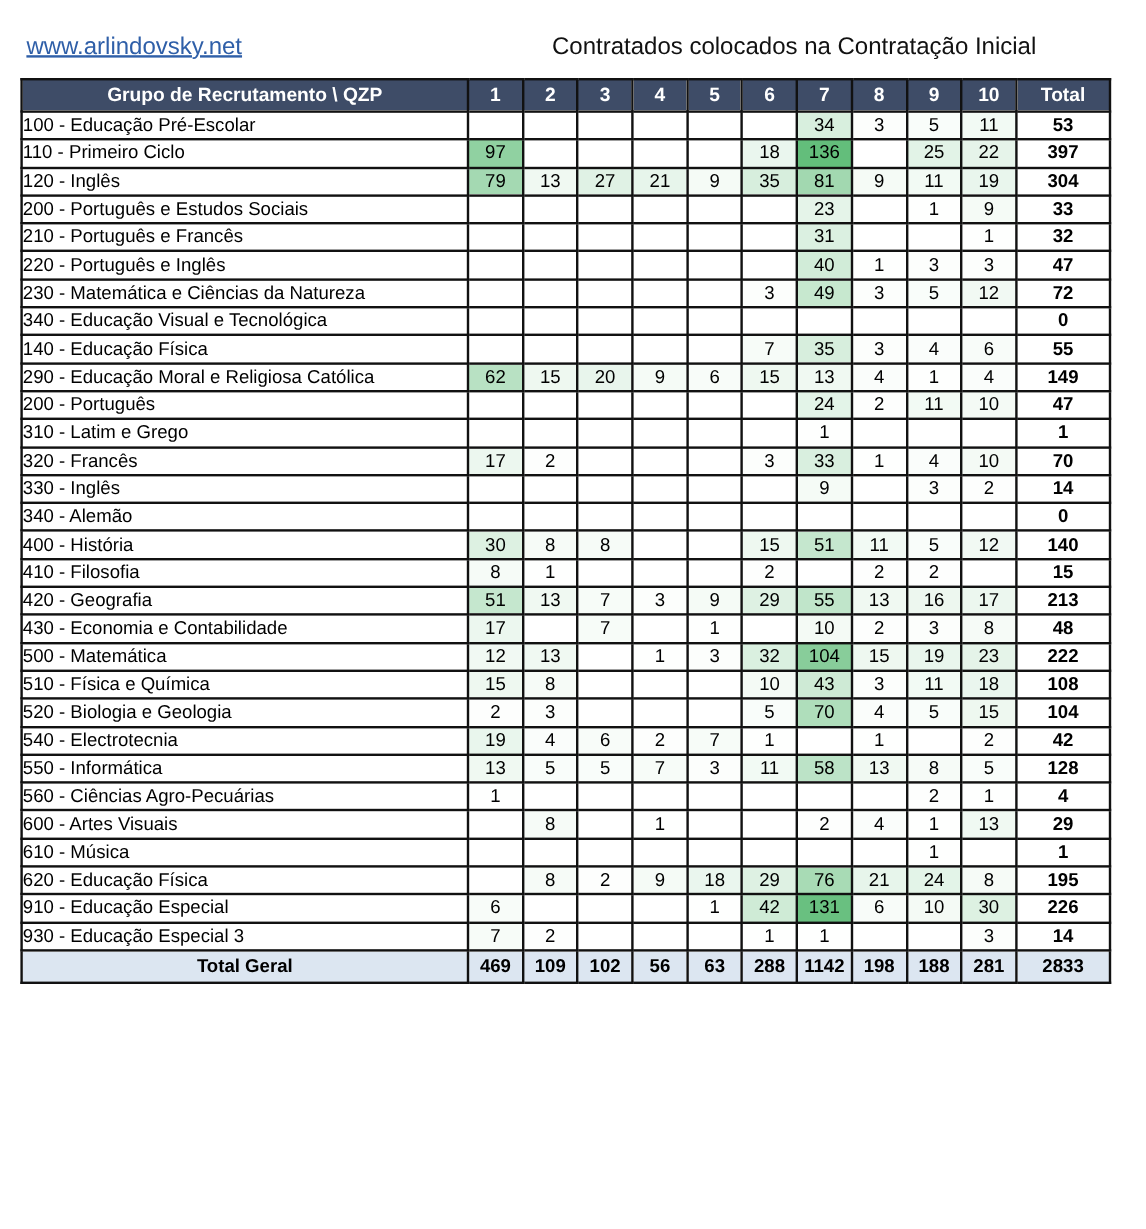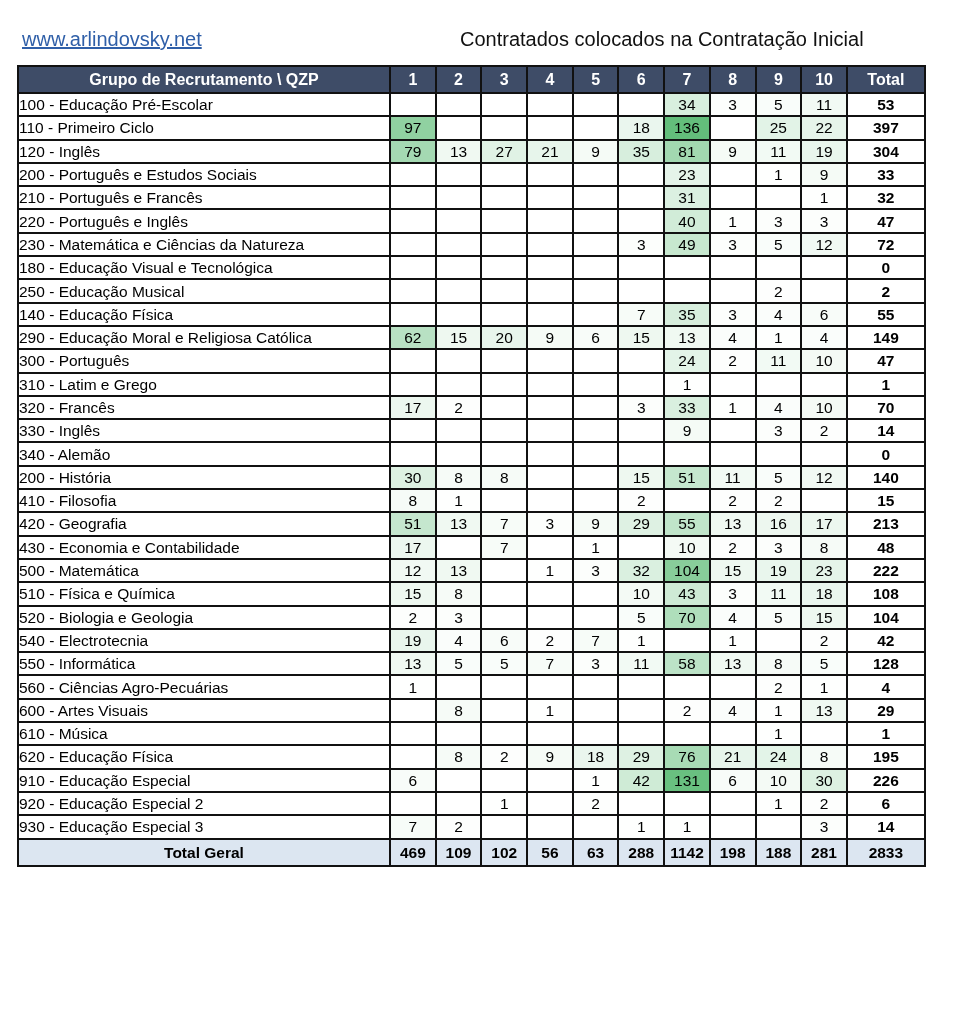--- a/index.html
+++ b/index.html
@@ -147,46 +147,32 @@
         <td class="num" style="background: rgb(255, 255, 255);"></td>
         <td class="num" style="background: rgb(255, 255, 255);"></td>
         <td class="num" style="background: rgb(252, 254, 252);">3</td>
         <td class="num" style="background: rgb(199, 232, 207);">49</td>
         <td class="num" style="background: rgb(252, 254, 252);">3</td>
         <td class="num" style="background: rgb(249, 253, 250);">5</td>
         <td class="num" style="background: rgb(241, 249, 243);">12</td>
         <td class="total">72</td>
       </tr>
       <tr>
-        <td class="label">180 - Educação Visual e Tecnológica</td>
+        <td class="label">340 - Educação Visual e Tecnológica</td>
         <td class="num" style="background: rgb(255, 255, 255);"></td>
         <td class="num" style="background: rgb(255, 255, 255);"></td>
         <td class="num" style="background: rgb(255, 255, 255);"></td>
         <td class="num" style="background: rgb(255, 255, 255);"></td>
         <td class="num" style="background: rgb(255, 255, 255);"></td>
         <td class="num" style="background: rgb(255, 255, 255);"></td>
         <td class="num" style="background: rgb(255, 255, 255);"></td>
         <td class="num" style="background: rgb(255, 255, 255);"></td>
         <td class="num" style="background: rgb(255, 255, 255);"></td>
         <td class="num" style="background: rgb(255, 255, 255);"></td>
         <td class="total">0</td>
-      </tr>
-      <tr>
-        <td class="label">250 - Educação Musical</td>
-        <td class="num" style="background: rgb(255, 255, 255);"></td>
-        <td class="num" style="background: rgb(255, 255, 255);"></td>
-        <td class="num" style="background: rgb(255, 255, 255);"></td>
-        <td class="num" style="background: rgb(255, 255, 255);"></td>
-        <td class="num" style="background: rgb(255, 255, 255);"></td>
-        <td class="num" style="background: rgb(255, 255, 255);"></td>
-        <td class="num" style="background: rgb(255, 255, 255);"></td>
-        <td class="num" style="background: rgb(255, 255, 255);"></td>
-        <td class="num" style="background: rgb(253, 254, 253);">2</td>
-        <td class="num" style="background: rgb(255, 255, 255);"></td>
-        <td class="total">2</td>
       </tr>
       <tr>
         <td class="label">140 - Educação Física</td>
         <td class="num" style="background: rgb(255, 255, 255);"></td>
         <td class="num" style="background: rgb(255, 255, 255);"></td>
         <td class="num" style="background: rgb(255, 255, 255);"></td>
         <td class="num" style="background: rgb(255, 255, 255);"></td>
         <td class="num" style="background: rgb(255, 255, 255);"></td>
         <td class="num" style="background: rgb(247, 252, 248);">7</td>
         <td class="num" style="background: rgb(215, 238, 221);">35</td>
@@ -203,21 +189,21 @@
         <td class="num" style="background: rgb(245, 251, 246);">9</td>
         <td class="num" style="background: rgb(248, 252, 249);">6</td>
         <td class="num" style="background: rgb(238, 248, 240);">15</td>
         <td class="num" style="background: rgb(240, 249, 242);">13</td>
         <td class="num" style="background: rgb(250, 253, 251);">4</td>
         <td class="num" style="background: rgb(254, 255, 254);">1</td>
         <td class="num" style="background: rgb(250, 253, 251);">4</td>
         <td class="total">149</td>
       </tr>
       <tr>
-        <td class="label">300 - Português</td>
+        <td class="label">200 - Português</td>
         <td class="num" style="background: rgb(255, 255, 255);"></td>
         <td class="num" style="background: rgb(255, 255, 255);"></td>
         <td class="num" style="background: rgb(255, 255, 255);"></td>
         <td class="num" style="background: rgb(255, 255, 255);"></td>
         <td class="num" style="background: rgb(255, 255, 255);"></td>
         <td class="num" style="background: rgb(255, 255, 255);"></td>
         <td class="num" style="background: rgb(227, 244, 232);">24</td>
         <td class="num" style="background: rgb(253, 254, 253);">2</td>
         <td class="num" style="background: rgb(242, 250, 244);">11</td>
         <td class="num" style="background: rgb(244, 250, 245);">10</td>
@@ -273,21 +259,21 @@
         <td class="num" style="background: rgb(255, 255, 255);"></td>
         <td class="num" style="background: rgb(255, 255, 255);"></td>
         <td class="num" style="background: rgb(255, 255, 255);"></td>
         <td class="num" style="background: rgb(255, 255, 255);"></td>
         <td class="num" style="background: rgb(255, 255, 255);"></td>
         <td class="num" style="background: rgb(255, 255, 255);"></td>
         <td class="num" style="background: rgb(255, 255, 255);"></td>
         <td class="total">0</td>
       </tr>
       <tr>
-        <td class="label">200 - História</td>
+        <td class="label">400 - História</td>
         <td class="num" style="background: rgb(221, 241, 226);">30</td>
         <td class="num" style="background: rgb(246, 251, 247);">8</td>
         <td class="num" style="background: rgb(246, 251, 247);">8</td>
         <td class="num" style="background: rgb(255, 255, 255);"></td>
         <td class="num" style="background: rgb(255, 255, 255);"></td>
         <td class="num" style="background: rgb(238, 248, 240);">15</td>
         <td class="num" style="background: rgb(197, 231, 206);">51</td>
         <td class="num" style="background: rgb(242, 250, 244);">11</td>
         <td class="num" style="background: rgb(249, 253, 250);">5</td>
         <td class="num" style="background: rgb(241, 249, 243);">12</td>
@@ -467,34 +453,20 @@
         <td class="num" style="background: rgb(255, 255, 255);"></td>
         <td class="num" style="background: rgb(255, 255, 255);"></td>
         <td class="num" style="background: rgb(255, 255, 255);"></td>
         <td class="num" style="background: rgb(254, 255, 254);">1</td>
         <td class="num" style="background: rgb(207, 235, 214);">42</td>
         <td class="num" style="background: rgb(105, 192, 128);">131</td>
         <td class="num" style="background: rgb(248, 252, 249);">6</td>
         <td class="num" style="background: rgb(244, 250, 245);">10</td>
         <td class="num" style="background: rgb(221, 241, 226);">30</td>
         <td class="total">226</td>
-      </tr>
-      <tr>
-        <td class="label">920 - Educação Especial 2</td>
-        <td class="num" style="background: rgb(255, 255, 255);"></td>
-        <td class="num" style="background: rgb(255, 255, 255);"></td>
-        <td class="num" style="background: rgb(254, 255, 254);">1</td>
-        <td class="num" style="background: rgb(255, 255, 255);"></td>
-        <td class="num" style="background: rgb(253, 254, 253);">2</td>
-        <td class="num" style="background: rgb(255, 255, 255);"></td>
-        <td class="num" style="background: rgb(255, 255, 255);"></td>
-        <td class="num" style="background: rgb(255, 255, 255);"></td>
-        <td class="num" style="background: rgb(254, 255, 254);">1</td>
-        <td class="num" style="background: rgb(253, 254, 253);">2</td>
-        <td class="total">6</td>
       </tr>
       <tr>
         <td class="label">930 - Educação Especial 3</td>
         <td class="num" style="background: rgb(247, 252, 248);">7</td>
         <td class="num" style="background: rgb(253, 254, 253);">2</td>
         <td class="num" style="background: rgb(255, 255, 255);"></td>
         <td class="num" style="background: rgb(255, 255, 255);"></td>
         <td class="num" style="background: rgb(255, 255, 255);"></td>
         <td class="num" style="background: rgb(254, 255, 254);">1</td>
         <td class="num" style="background: rgb(254, 255, 254);">1</td>

